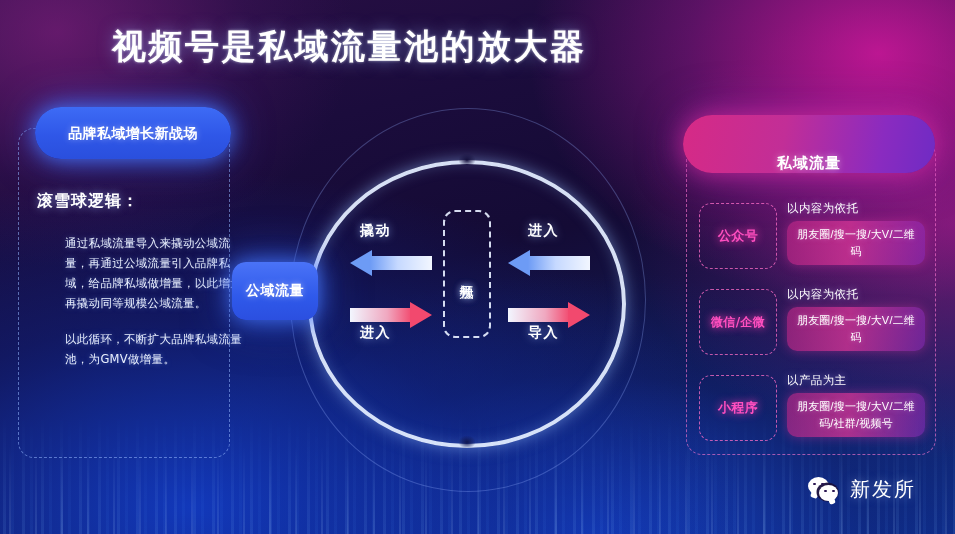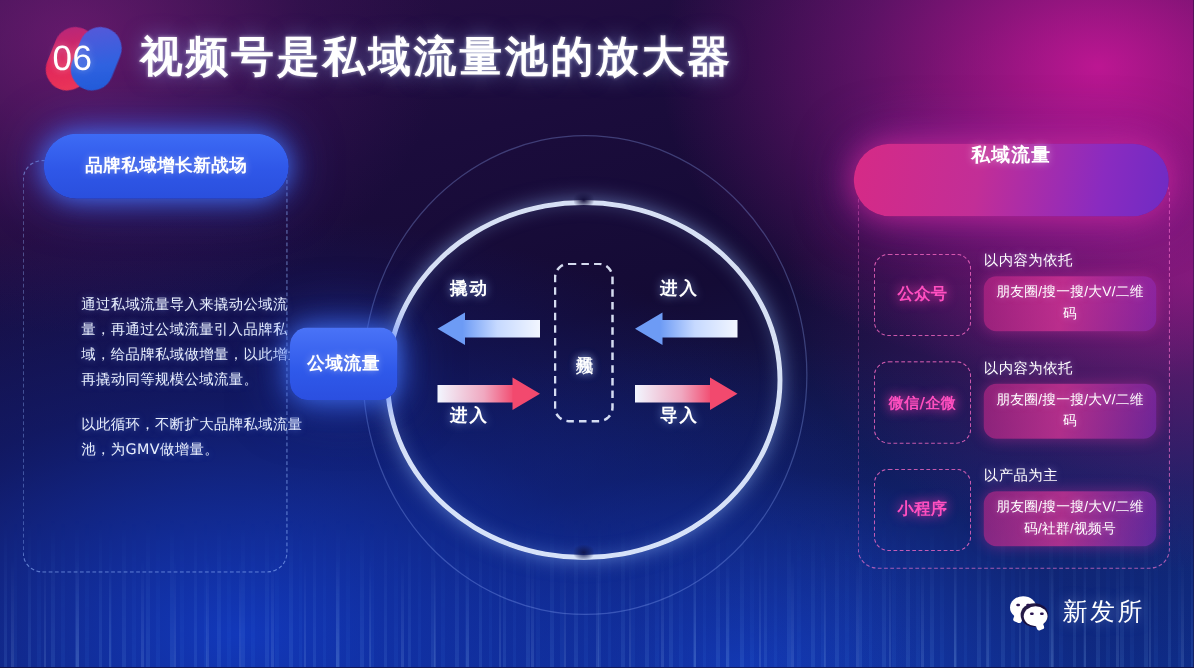--- a/index.html
+++ b/index.html
@@ -115,21 +115,21 @@
   .lbl-rt{left:290px;top:112px;}
   .a-rb{left:270px;top:192px;}
   .lbl-rb{left:290px;top:214px;}
 
   
   .right-panel{position:absolute;left:686px;top:140px;width:250px;height:315px;
     border:1px dashed rgba(255,120,210,.62);border-radius:16px;box-sizing:border-box;}
   .rp-pill{position:absolute;left:-4px;top:-26px;width:252px;height:58px;border-radius:29px;
     background:linear-gradient(100deg,#d62a86 0%,#c22e97 40%,#8a2bc0 78%,#6f2bc4 100%);
     box-shadow:0 0 24px rgba(214,42,150,.75),0 0 46px rgba(150,40,190,.5);
-    display:flex;align-items:flex-start;justify-content:center;
+    display:flex;align-items:flex-end;justify-content:center;
     color:#fff;font-size:15px;font-weight:700;letter-spacing:1px;
     font-family:"DejaVu Sans","Liberation Sans",sans-serif;text-shadow:0 0 7px rgba(255,255,255,.45);}
   .rrow{position:absolute;left:12px;width:226px;height:66px;}
   .rrow.r1{top:62px;}
   .rrow.r2{top:148px;}
   .rrow.r3{top:234px;}
   .rbadge{position:absolute;left:0;top:0;width:78px;height:66px;border-radius:12px;
     border:1px dashed rgba(255,110,200,.75);box-sizing:border-box;
     display:flex;align-items:center;justify-content:center;
     color:#ff4fc0;font-size:13px;font-weight:700;letter-spacing:.3px;text-align:center;line-height:16px;
@@ -164,32 +164,28 @@
 </style>
 </head>
 <body>
 
 <div id="slide">
 
   <div id="bars"></div>
   <div id="bars2"></div>
 
   <div class="hdr">
-    <div class="badge">
-      <div class="cap pink"></div>
-      <div class="cap blue"></div>
-      <div class="num">06</div>
-    </div>
     <div class="title">视频号是私域流量池的放大器</div>
   </div>
 
   <div class="left-panel">
     <div class="lp-pill">
       <span>品牌私域增长新战场</span>
     </div>
+    <div class="lp-h">滚雪球逻辑：</div>
     <div class="lp-body">
       <p>通过私域流量导入来撬动公域流量，再通过公域流量引入品牌私域，给品牌私域做增量，以此增量再撬动同等规模公域流量。</p>
       <p>以此循环，不断扩大品牌私域流量池，为GMV做增量。</p>
     </div>
   </div>
 
   <div class="stage">
     <div class="ell-outer"></div>
     <div class="ell-main"></div>
     <div class="ell-gap t"></div>

